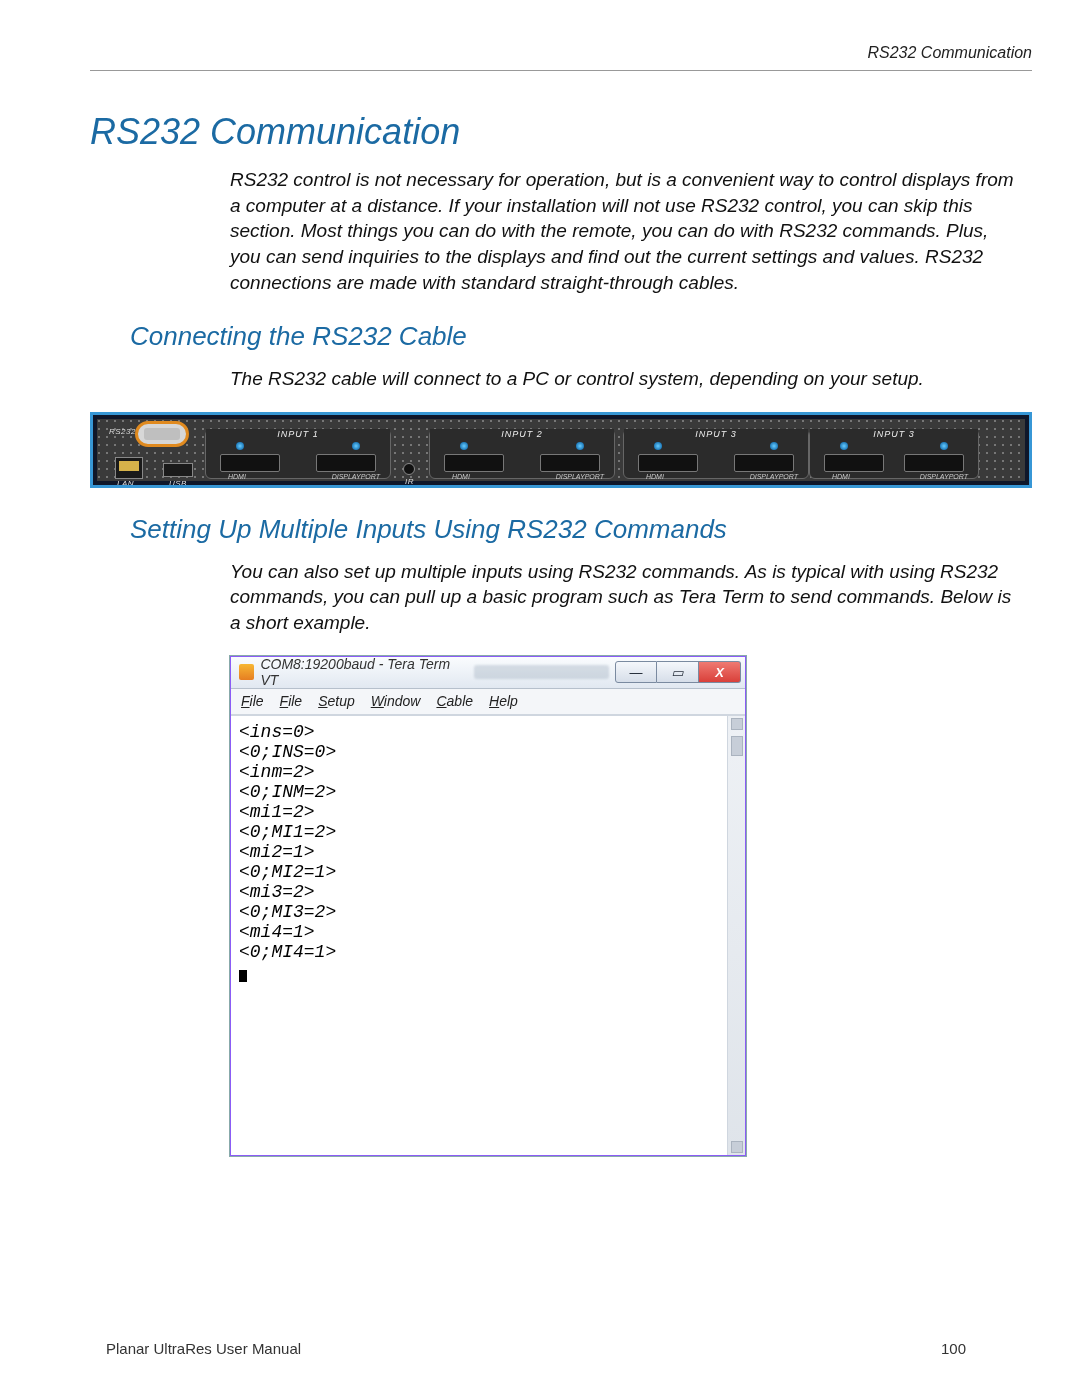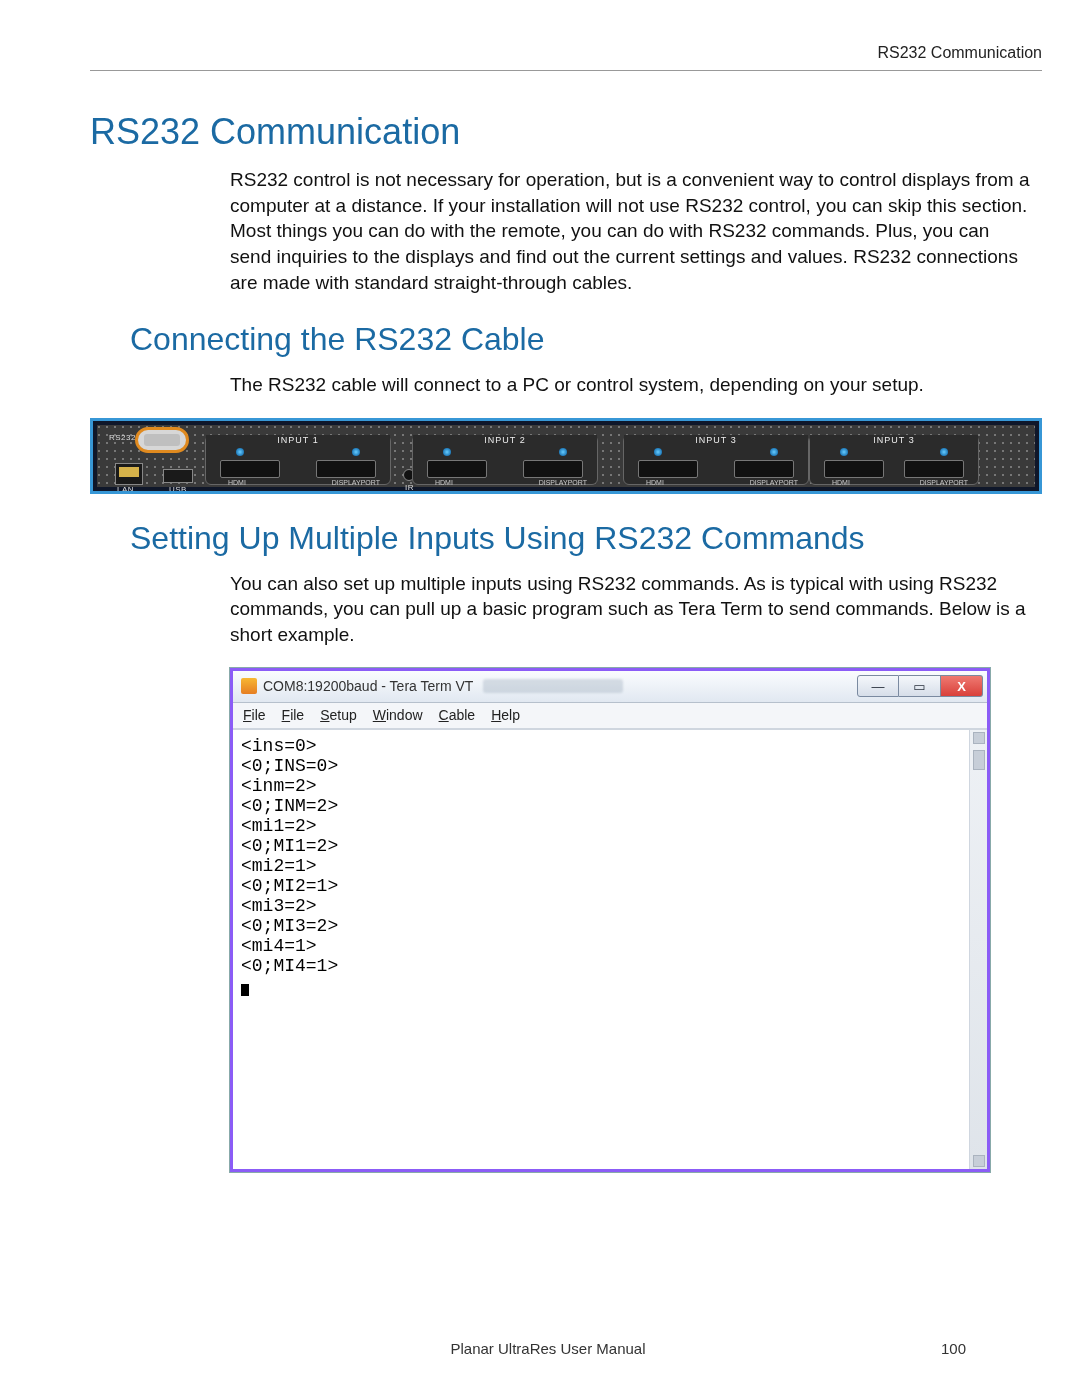--- a/index.html
+++ b/index.html
@@ -5,21 +5,22 @@
   * { box-sizing: border-box; margin: 0; padding: 0; }
   body {
     width: 1080px;
     height: 1397px;
     background: #fff;
     font-family: "Segoe UI", "Myriad Pro", Arial, sans-serif;
     color: #222;
     position: relative;
   }
   .page {
-    padding: 44px 38px 0 90px;
+    padding: 44px 48px 0 90px;
+    font-style: italic;
   }
   .running-header {
     text-align: right;
     font-size: 16px;
     color: #222;
     padding-bottom: 8px;
     border-bottom: 1px solid #999;
     margin-bottom: 40px;
   }
   h1.main-heading {
@@ -34,21 +35,21 @@
   }
   p.body {
     font-size: 19px;
     line-height: 1.35;
     color: #111;
     margin-bottom: 18px;
   }
   h2.sub-heading {
     color: #1b6aa3;
     font-weight: 400;
-    font-size: 32px;
+    font-size: 26px;
     margin-top: 26px;
     margin-bottom: 14px;
     margin-left: 40px;
   }
   
   .device {
     margin: 20px 0 20px 0;
     border: 3px solid #3797d6;
     background: #0f172a;
     height: 76px;
@@ -125,23 +126,23 @@
   }
   .input-block .plabel.h{left:22px;}
   .input-block .plabel.d{right:10px;}
   .ir-dot{
     position:absolute; left:310px; top:48px; width:12px;height:12px;border:1px solid #888;border-radius:50%;background:#111;
   }
 
   
   .tt-wrap { margin-left: 140px; margin-top: 20px; }
   .tt-window {
-    width: 760px;
+    width: 516px;
     background: #f9a8d4;
-    border: 3px solid #8b5cf6;
+    border: 1px solid #8b5cf6;
     box-shadow: 0 0 0 1px #8aa;
   }
   .tt-titlebar {
     height: 32px;
     background: linear-gradient(#fafcfe, #e1e8f1);
     border-bottom: 1px solid #b6c0cc;
     display: flex;
     align-items: center;
     padding: 0 4px 0 8px;
     gap: 6px;
@@ -202,21 +203,21 @@
     position:absolute;
     bottom:40px;
     left:90px; right:90px;
     display:flex;
     justify-content:space-between;
     font-size:15px;
     color:#333;
     border-top: none;
     padding: 0 24px;
   }
-  .footer .center{ position:absolute; left:16px; right:0; text-align:center; }
+  .footer .center{ position:absolute; left:16px; right:0; }
   .footer .pnum{ margin-left:auto; }
 </style>
 </head>
 <body>
 
 <div class="page">
   <div class="running-header">RS232 Communication</div>
 
   <h1 class="main-heading">RS232 Communication</h1>
 
@@ -242,21 +243,21 @@
 
     <div class="input-block" style="left:112px;">
       <div class="title">INPUT 1</div>
       <div class="led1"></div>
         <div class="led2"></div>
       <div class="hdmi"></div>
         <div class="dp"></div>
       <span class="plabel h">HDMI</span>
       <span class="plabel d">DISPLAYPORT</span>
     </div>
-    <div class="input-block" style="left:319px;">
+    <div class="input-block" style="left:336px;">
       <div class="title">INPUT 2</div>
       <div class="led1"></div>
         <div class="led2"></div>
       <div class="hdmi"></div>
         <div class="dp"></div>
       <span class="plabel h">HDMI</span>
       <span class="plabel d">DISPLAYPORT</span>
     </div>
     <div class="input-block" style="left:530px;">
       <div class="title">INPUT 3</div>

